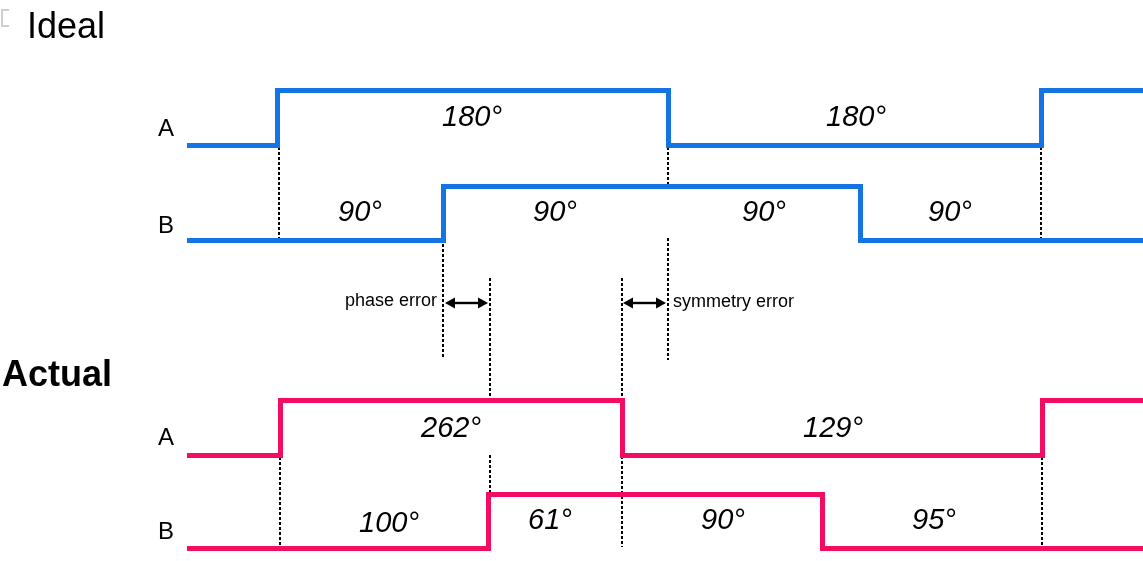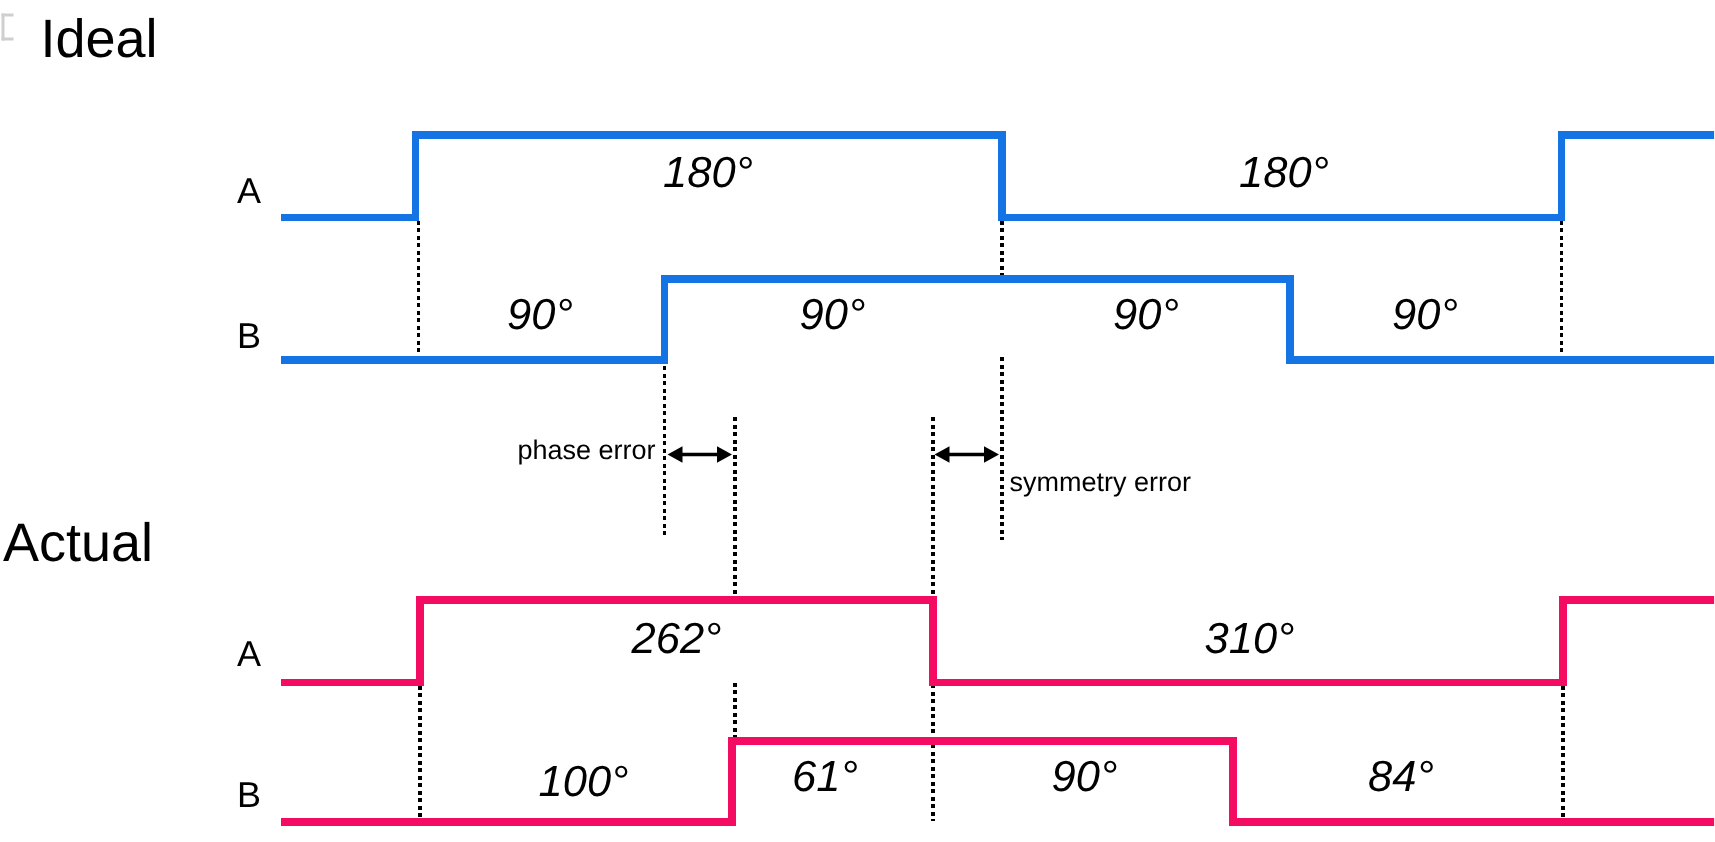--- a/index.html
+++ b/index.html
@@ -3,29 +3,29 @@
 <meta charset="utf-8">
 <style>
   html,body{margin:0;padding:0;background:#fff;}
   .canvas{
     position:relative;width:1143px;height:561px;background:#fff;overflow:hidden;
     font-family:"Liberation Sans","DejaVu Sans",sans-serif;color:#000;
   }
   .canvas svg{position:absolute;left:0;top:0;}
   .title{position:absolute;font-size:36px;line-height:1;color:#000;white-space:nowrap;}
   .t-ideal{left:27px;top:8px;}
-  .t-actual{left:2px;top:344px;}
+  .t-actual{left:2px;top:356px;font-weight:bold;}
   .sig{position:absolute;font-size:24px;line-height:1;transform:translate(-50%,-50%);}
   .s-ia{left:166px;top:128px;}
   .s-ib{left:166px;top:225px;}
   .s-aa{left:166px;top:437px;}
   .s-ab{left:166px;top:531px;}
   .ann{position:absolute;font-size:18px;line-height:1;white-space:nowrap;}
   .ann-phase{right:706px;top:291px;}
-  .ann-sym{left:673px;top:292px;margin-top:20px;}
+  .ann-sym{left:673px;top:292px;}
   .deg{position:absolute;font-size:29px;line-height:1;transform:translate(-50%,-50%);white-space:nowrap;font-style:italic;}
   .corner-artifact{
     position:absolute;left:1px;top:9px;width:6px;height:14px;
     border-left:2px solid #CFCFCF;border-top:2px solid #CFCFCF;border-bottom:2px solid #CFCFCF;
   }
   .wf{fill:none;stroke-width:5;stroke-linejoin:miter;shape-rendering:crispEdges;}
 </style>
 </head>
 <body>
 
@@ -75,20 +75,20 @@
   <div class="ann ann-sym">symmetry error</div>
 
   <div id="degree-labels">
       <div class="deg" style="left: 472px; top: 116px;">180°</div>
       <div class="deg" style="left: 856px; top: 116px;">180°</div>
       <div class="deg" style="left: 360px; top: 211px;">90°</div>
       <div class="deg" style="left: 555px; top: 211px;">90°</div>
       <div class="deg" style="left: 764px; top: 211px;">90°</div>
       <div class="deg" style="left: 950px; top: 211px;">90°</div>
       <div class="deg" style="left: 451px; top: 427px;">262°</div>
-      <div class="deg" style="left: 833px; top: 427px;">310°</div>
+      <div class="deg" style="left: 833px; top: 427px;">129°</div>
       <div class="deg" style="left: 389px; top: 522px;">100°</div>
       <div class="deg" style="left: 550px; top: 519px;">61°</div>
       <div class="deg" style="left: 723px; top: 519px;">90°</div>
-      <div class="deg" style="left: 934px; top: 519px;">84°</div>
+      <div class="deg" style="left: 934px; top: 519px;">95°</div>
     </div>
 
 </div>
 
 </body></html>

